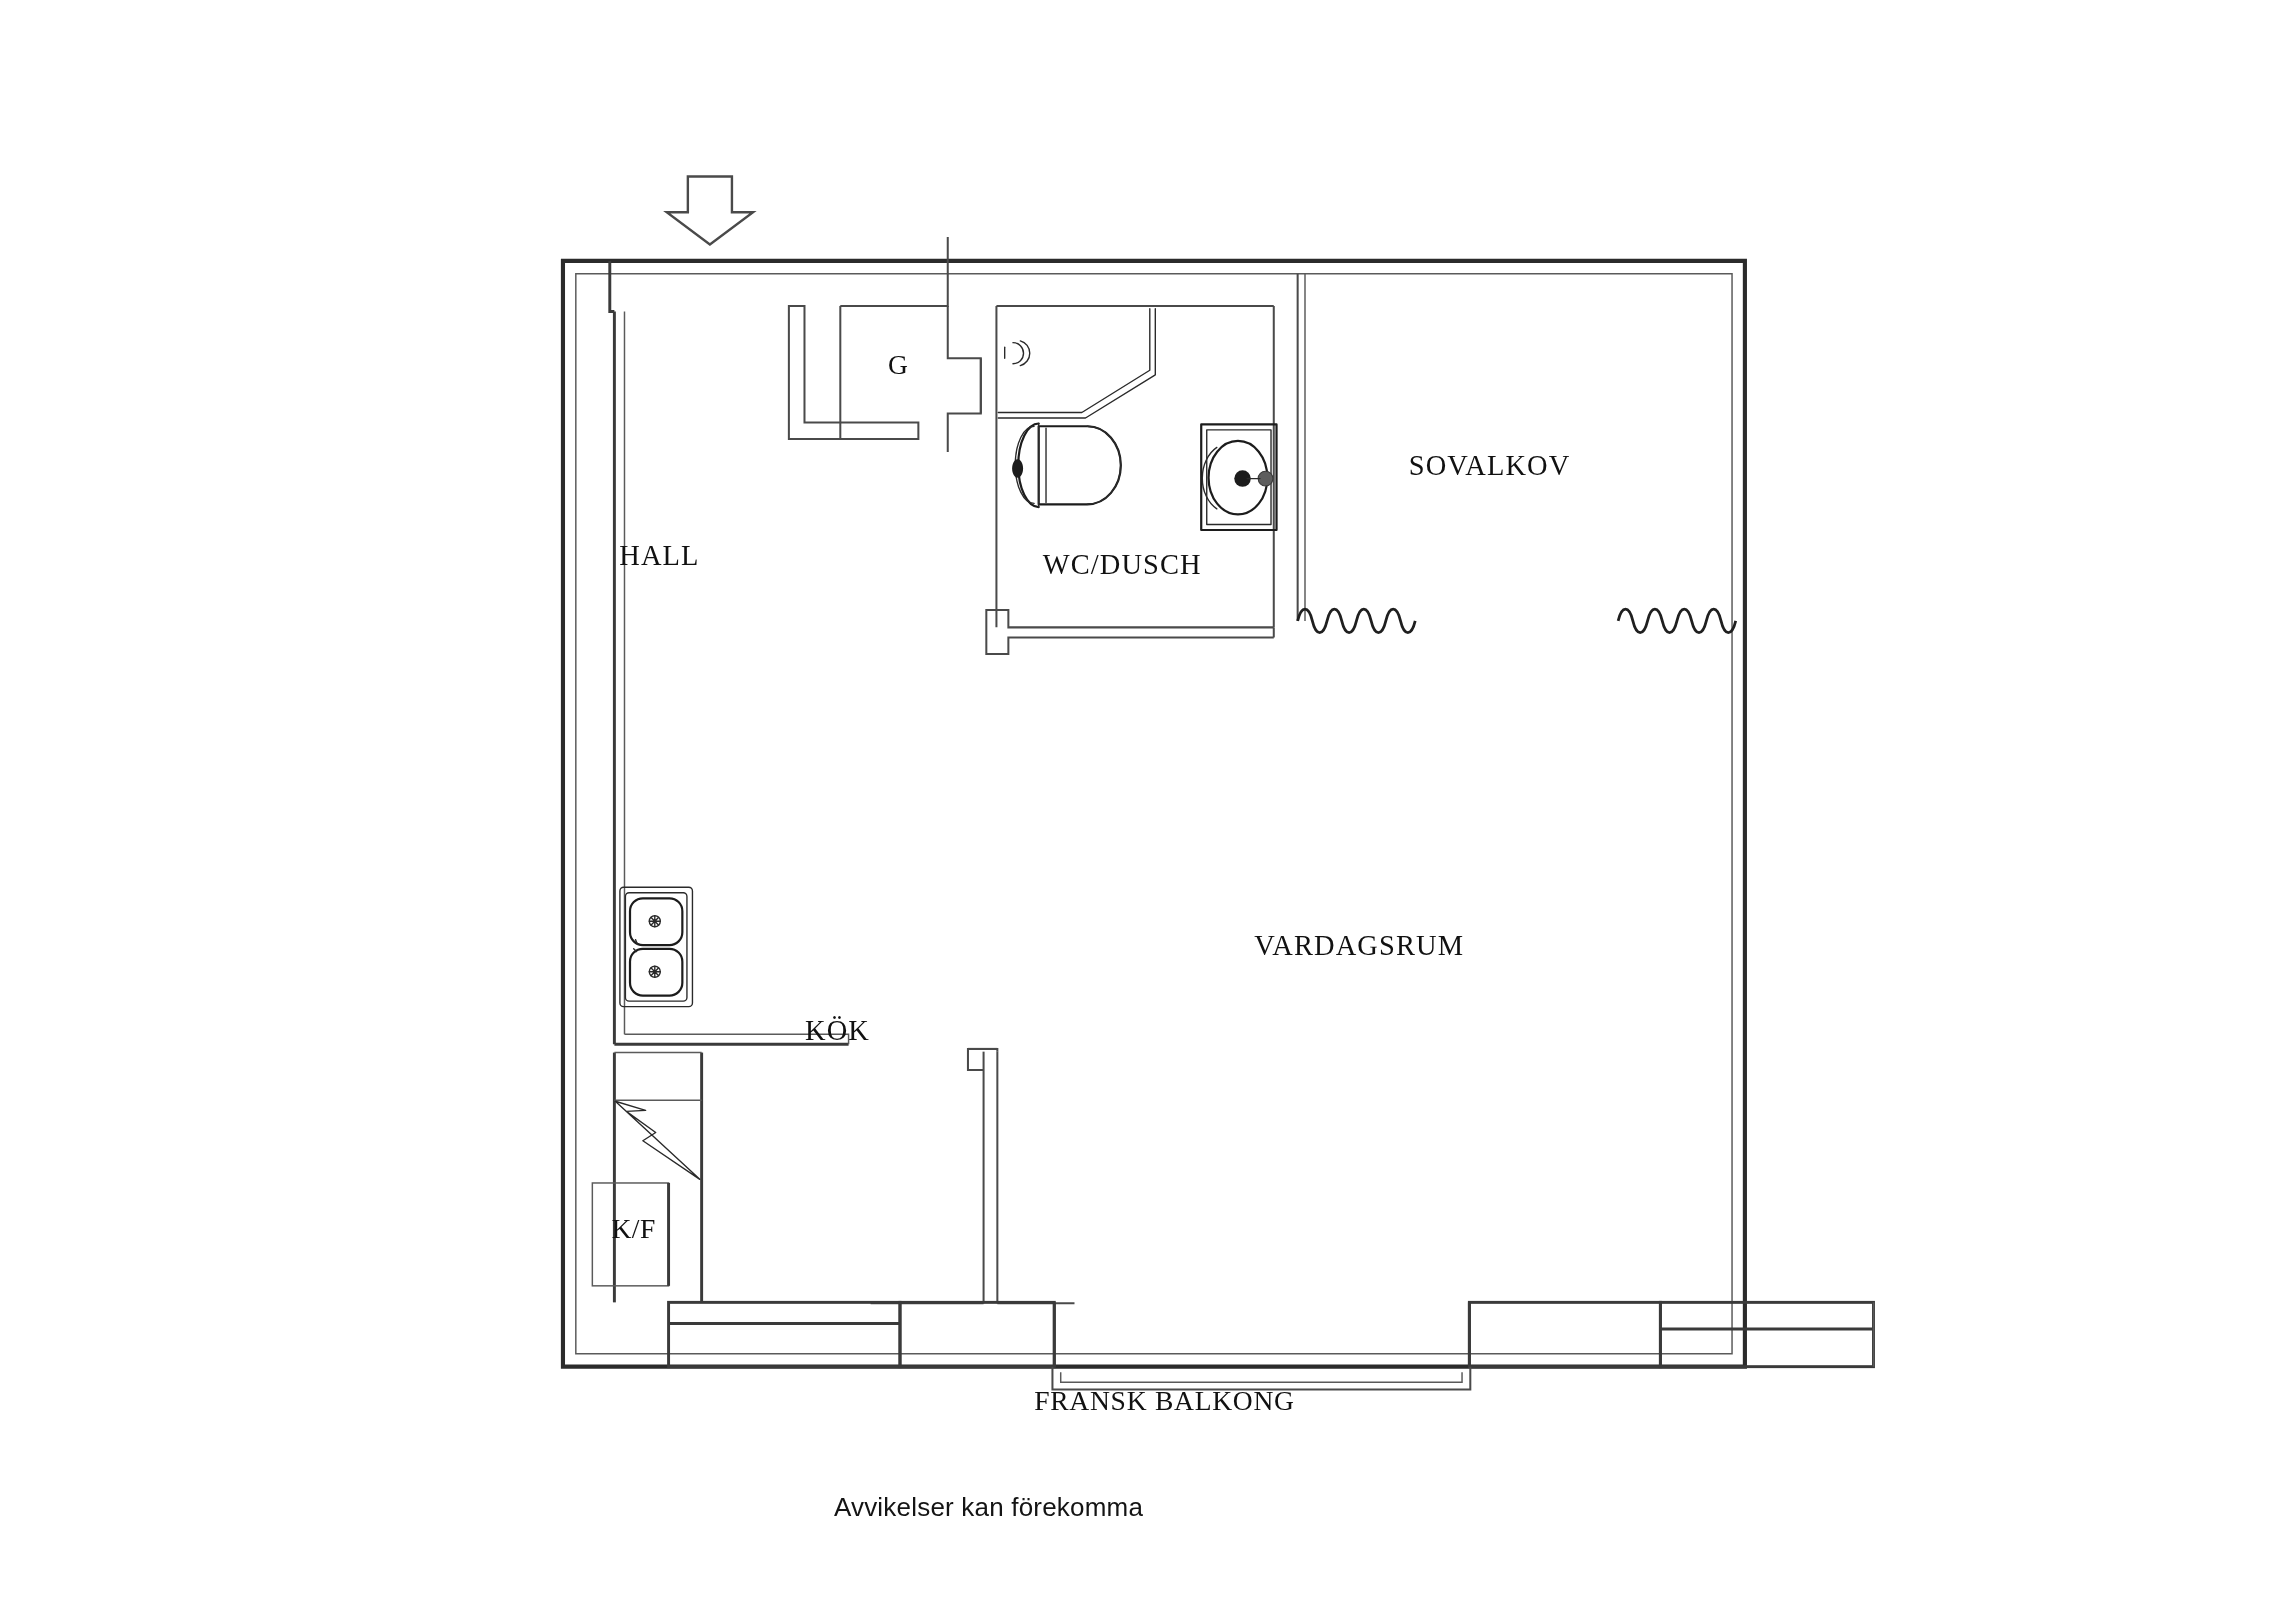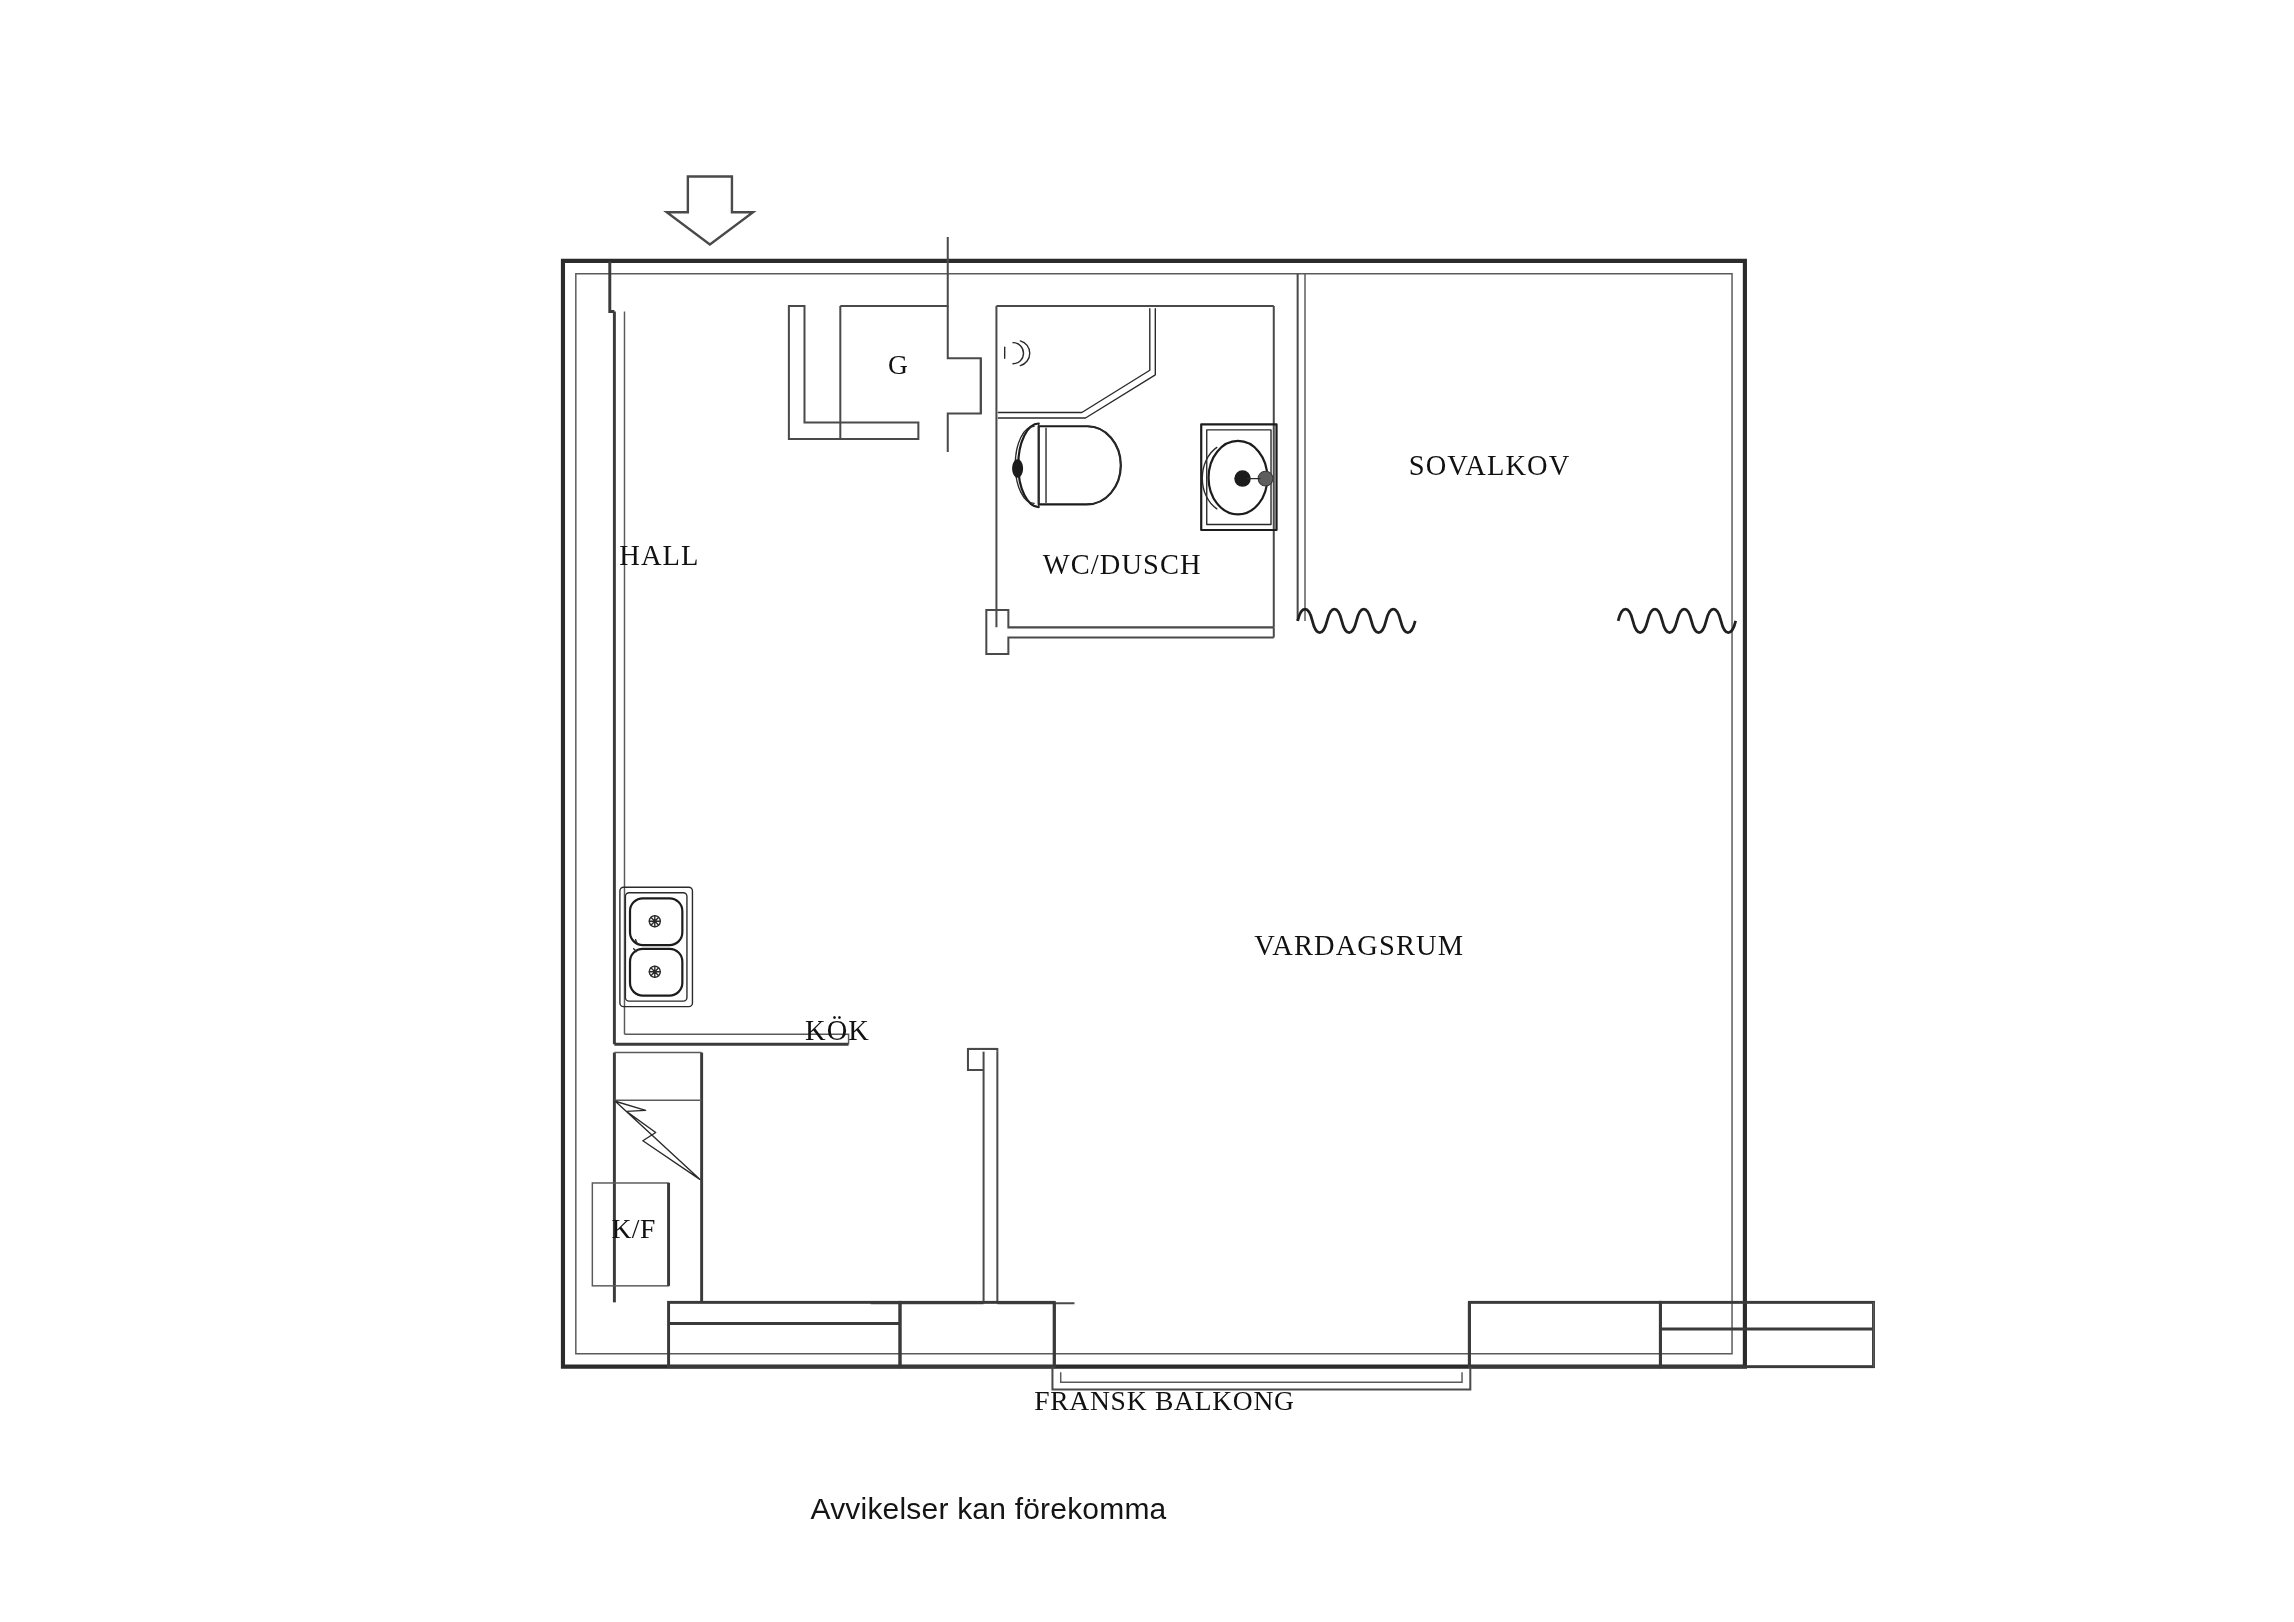--- a/index.html
+++ b/index.html
@@ -107,21 +107,21 @@
     text-anchor: middle;
     dominant-baseline: middle;
   }
   .footer-note {
     position: absolute;
     left: 0;
     top: 1492px;
     width: 1977px;
     text-align: center;
     font-family: "Liberation Sans", sans-serif;
-    font-size: 30px;
+    font-size: 26px;
     color: #141414;
     letter-spacing: 0.2px;
   }
   .spring {
     fill: none;
     stroke: #1f1f1f;
     stroke-width: 3;
   }
 </style>
 </head>

